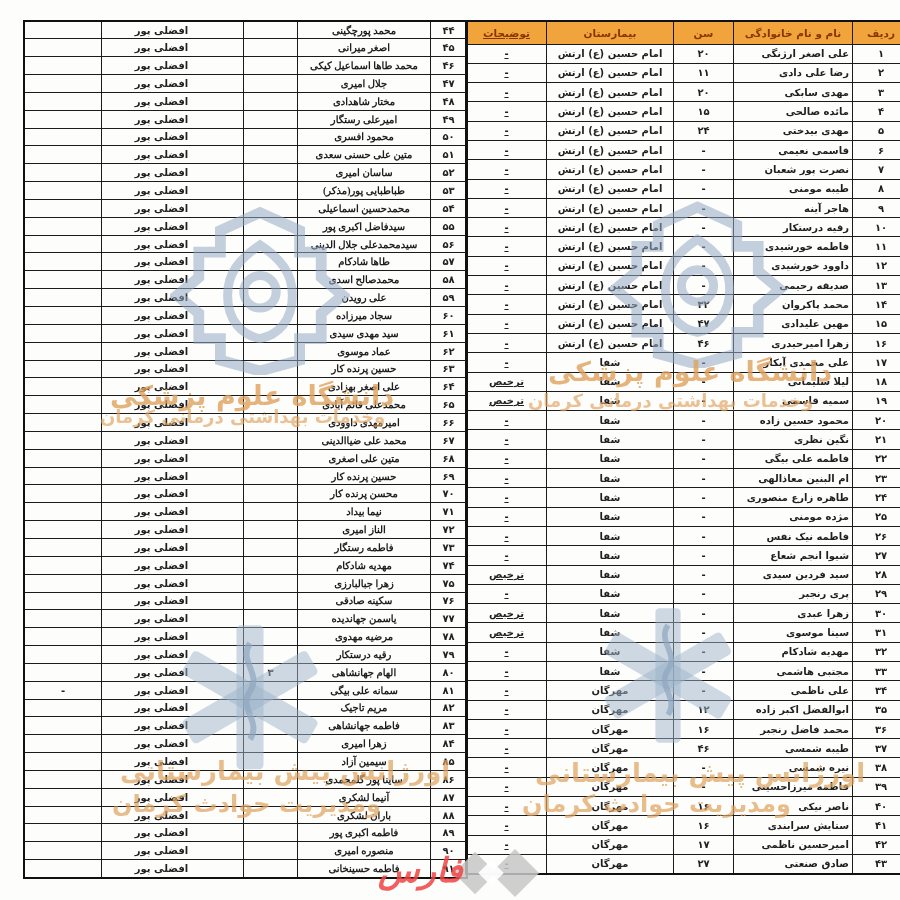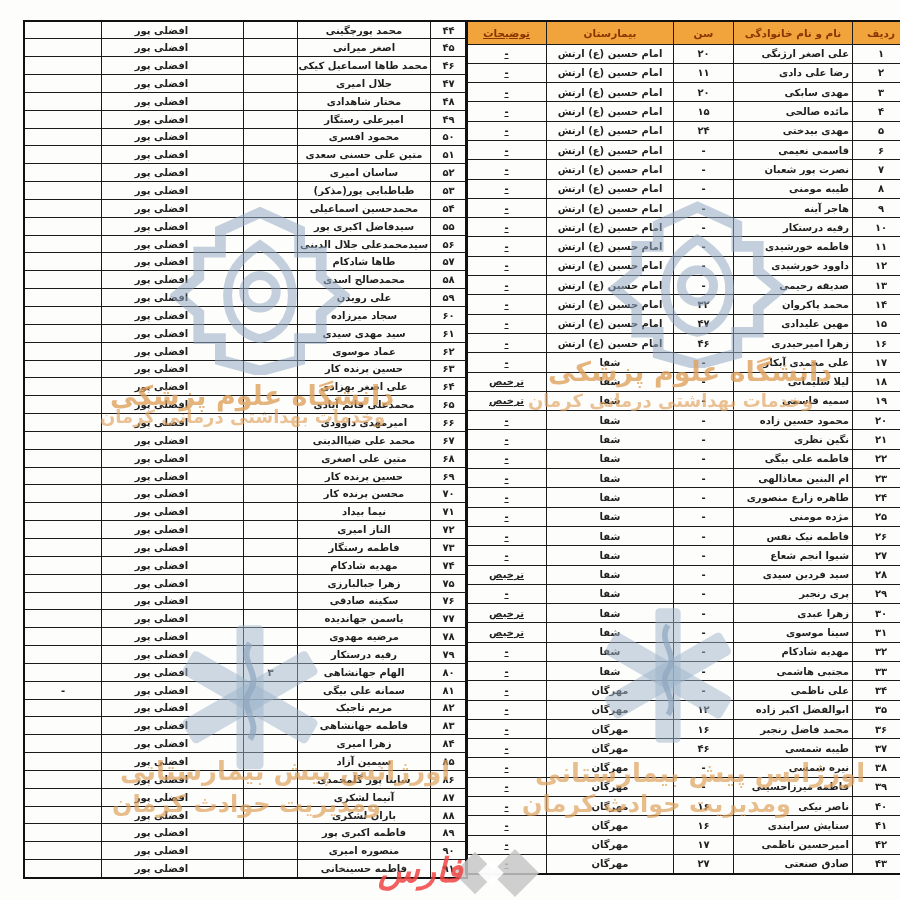--- a/index.html
+++ b/index.html
@@ -28,21 +28,21 @@
   .rt .col-no{width:52px;}
   .rt .col-name{width:114px;}
   .rt .col-age{width:55px;}
   .rt .col-hospital{width:122px;}
   .rt .col-notes{width:75px;text-decoration:underline;}
   .rt td.col-name{text-align:right;padding-right:3px;}
   
   .lt{left:23px;top:20px;width:395px;border:2px solid #111;}
   .lt tr{height:17.85px;}
   .lt .col-no{width:31px;}
-  .lt .col-name{width:128px;}
+  .lt .col-name{width:128px;font-family:Liberation Serif, serif;}
   .lt .col-age{width:49px;}
   .lt .col-hospital{width:115px;}
   .lt .col-notes{width:72px;}
   .lt td.col-hospital{padding-right:24px;}
   
   .wm{position:absolute;pointer-events:none;z-index:3;}
   .wm-text{
     color:#e0a25e;font-weight:700;white-space:nowrap;
     opacity:.8;letter-spacing:1px;
   }

